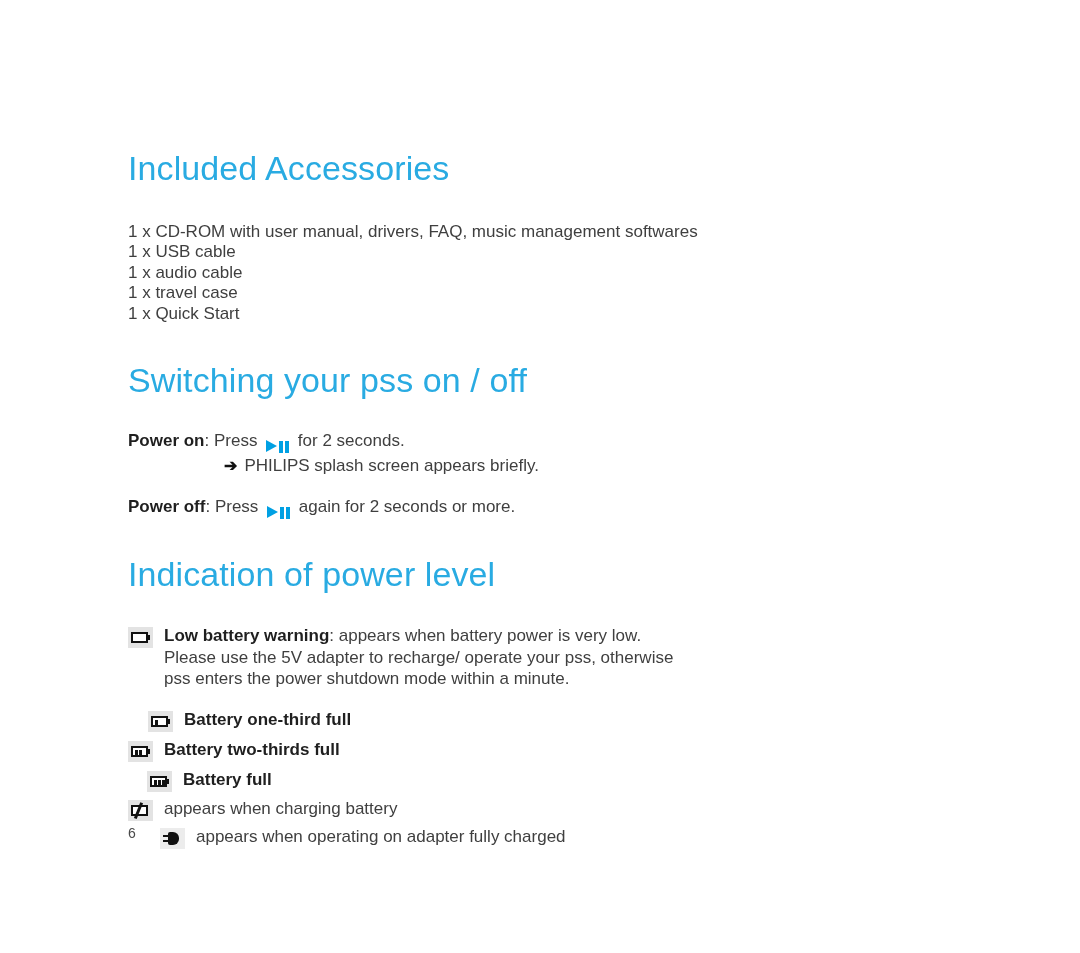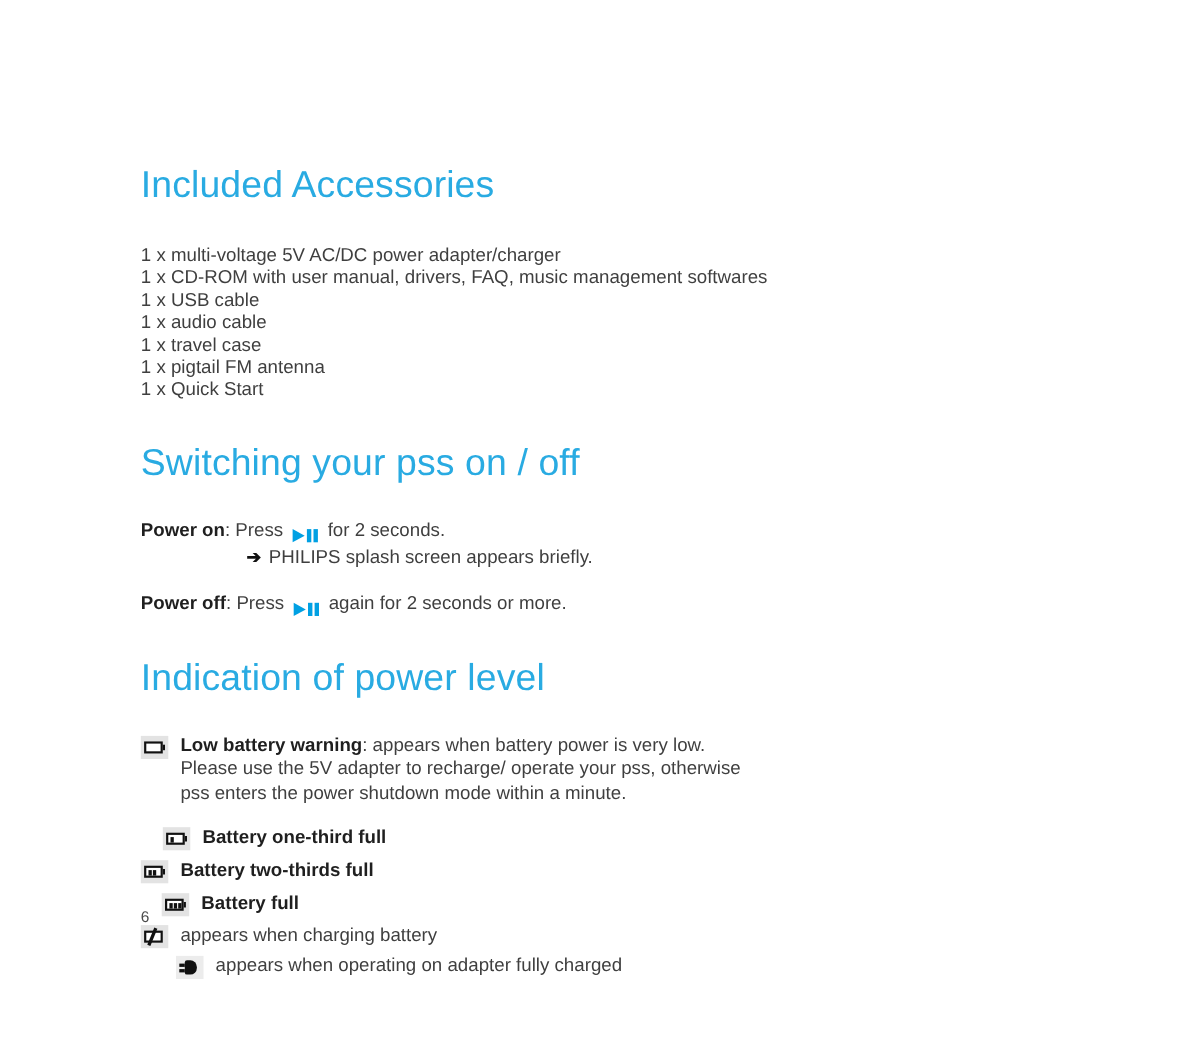--- a/index.html
+++ b/index.html
@@ -239,26 +239,24 @@
 </head>
 <body>
 
 <div class="page">
 
   <div class="content">
 
     <h1 class="section-heading">Included Accessories</h1>
 
     <div class="accessories-block">
-      <div class="accessory-line">1 x multi-voltage 5V AC/DC power adapter/charger</div>
       <div class="accessory-line">1 x CD-ROM with user manual, drivers, FAQ, music management softwares</div>
       <div class="accessory-line">1 x USB cable</div>
       <div class="accessory-line">1 x audio cable</div>
       <div class="accessory-line">1 x travel case</div>
-      <div class="accessory-line">1 x pigtail FM antenna</div>
       <div class="accessory-line">1 x Quick Start</div>
     </div>
 
     <div class="switching-heading-wrap">
       <h1 class="section-heading">Switching your pss on / off</h1>
     </div>
 
     <div class="power-block">
 
       <div class="power-line">

